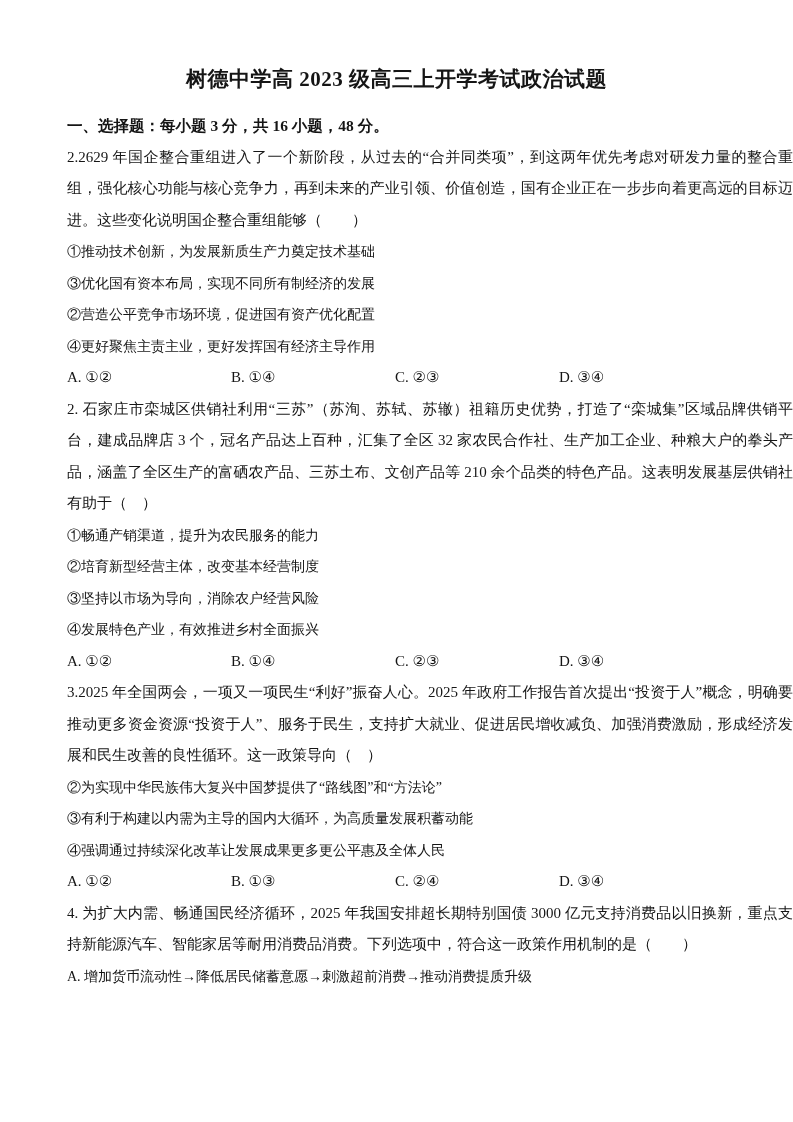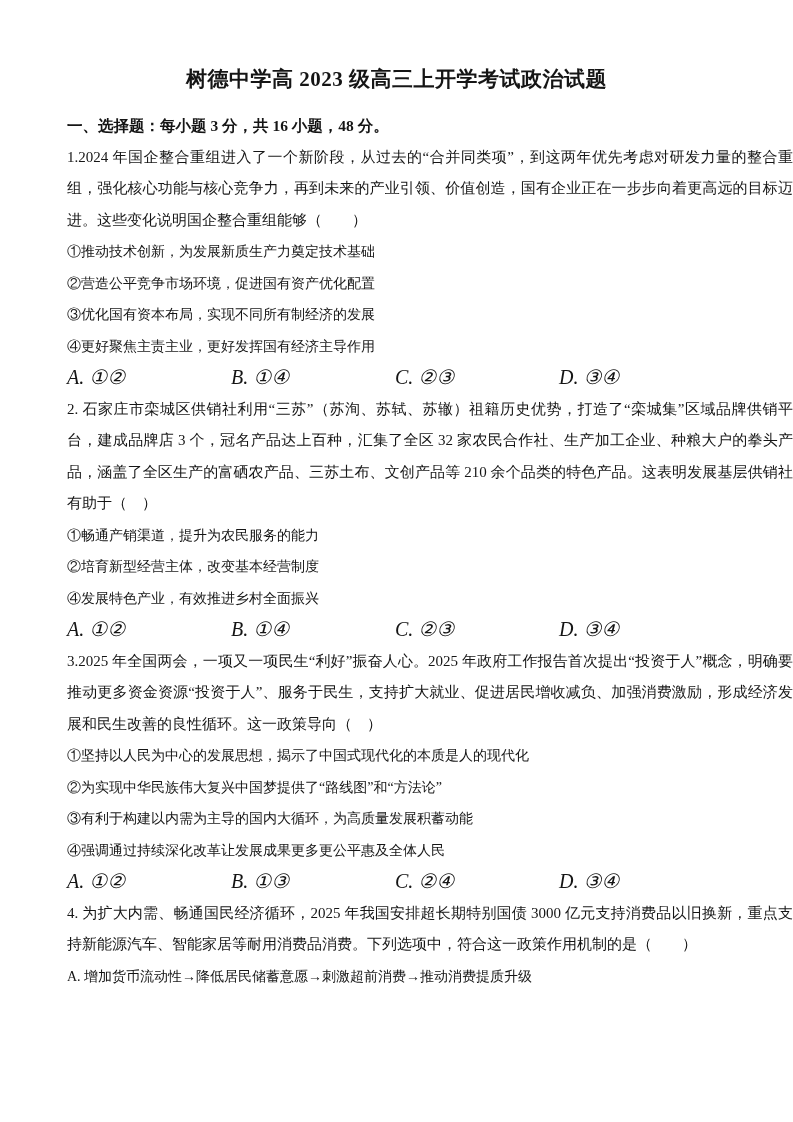--- a/index.html
+++ b/index.html
@@ -44,23 +44,22 @@
     text-align: justify;
     text-justify: inter-ideograph;
   }
   .item {
     font-size: 14px;
     line-height: 31.5px;
     white-space: nowrap;
   }
   .choices {
     display: flex;
-    font-size: 20px;
+    font-size: 15px;
     line-height: 31.5px;
-    font-style: italic;
   }
   .choices .choice {
     width: 164px;
     flex: 0 0 auto;
     white-space: nowrap;
   }
   .choices .choice:last-child {
     width: auto;
   }
   .footer {
@@ -78,49 +77,49 @@
 
 <div class="page">
 
   <h1 class="doc-title">树德中学高 2023 级高三上开学考试政治试题</h1>
 
   <div class="content">
 
     <div class="section-head">一、选择题：每小题 3 分，共 16 小题，48 分。</div>
 
     <section class="question">
-      <p class="stem">1.2024 年国企整合重组进入了一个新阶段，从过去的“合并同类项”，到这两年优先考虑对研发力量的整合重组，强化核心功能与核心竞争力，再到未来的产业引领、价值创造，国有企业正在一步步向着更高远的目标迈进。这些变化说明国企整合重组能够（　　）</p>
+      <p class="stem">2.2629 年国企整合重组进入了一个新阶段，从过去的“合并同类项”，到这两年优先考虑对研发力量的整合重组，强化核心功能与核心竞争力，再到未来的产业引领、价值创造，国有企业正在一步步向着更高远的目标迈进。这些变化说明国企整合重组能够（　　）</p>
       <div class="item">①推动技术创新，为发展新质生产力奠定技术基础</div>
+      <div class="item">③优化国有资本布局，实现不同所有制经济的发展</div>
       <div class="item">②营造公平竞争市场环境，促进国有资产优化配置</div>
-      <div class="item">③优化国有资本布局，实现不同所有制经济的发展</div>
       <div class="item">④更好聚焦主责主业，更好发挥国有经济主导作用</div>
       <div class="choices">
         <span class="choice">A. ①②</span>
         <span class="choice">B. ①④</span>
         <span class="choice">C. ②③</span>
         <span class="choice">D. ③④</span>
       </div>
     </section>
 
     <section class="question">
       <p class="stem">2. 石家庄市栾城区供销社利用“三苏”（苏洵、苏轼、苏辙）祖籍历史优势，打造了“栾城集”区域品牌供销平台，建成品牌店 3 个，冠名产品达上百种，汇集了全区 32 家农民合作社、生产加工企业、种粮大户的拳头产品，涵盖了全区生产的富硒农产品、三苏土布、文创产品等 210 余个品类的特色产品。这表明发展基层供销社有助于（　）</p>
       <div class="item">①畅通产销渠道，提升为农民服务的能力</div>
       <div class="item">②培育新型经营主体，改变基本经营制度</div>
+      <div class="item">③坚持以市场为导向，消除农户经营风险</div>
       <div class="item">④发展特色产业，有效推进乡村全面振兴</div>
       <div class="choices">
         <span class="choice">A. ①②</span>
         <span class="choice">B. ①④</span>
         <span class="choice">C. ②③</span>
         <span class="choice">D. ③④</span>
       </div>
     </section>
 
     <section class="question">
       <p class="stem">3.2025 年全国两会，一项又一项民生“利好”振奋人心。2025 年政府工作报告首次提出“投资于人”概念，明确要推动更多资金资源“投资于人”、服务于民生，支持扩大就业、促进居民增收减负、加强消费激励，形成经济发展和民生改善的良性循环。这一政策导向（　）</p>
-      <div class="item">①坚持以人民为中心的发展思想，揭示了中国式现代化的本质是人的现代化</div>
       <div class="item">②为实现中华民族伟大复兴中国梦提供了“路线图”和“方法论”</div>
       <div class="item">③有利于构建以内需为主导的国内大循环，为高质量发展积蓄动能</div>
       <div class="item">④强调通过持续深化改革让发展成果更多更公平惠及全体人民</div>
       <div class="choices">
         <span class="choice">A. ①②</span>
         <span class="choice">B. ①③</span>
         <span class="choice">C. ②④</span>
         <span class="choice">D. ③④</span>
       </div>
     </section>

